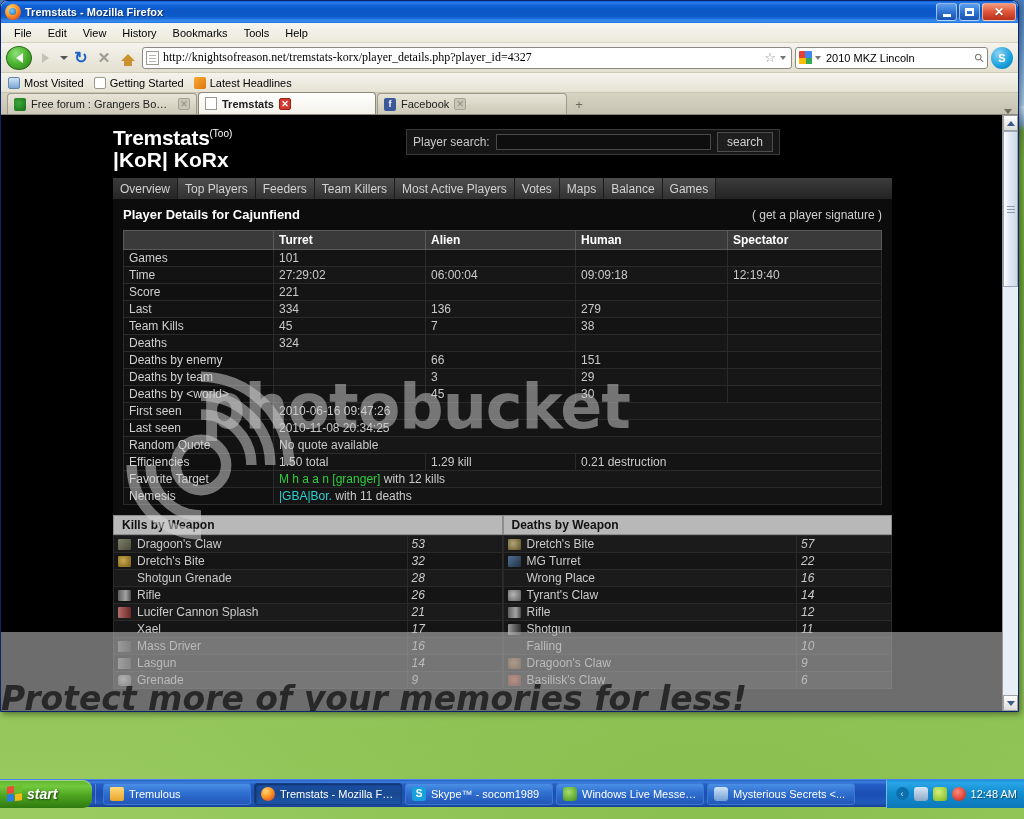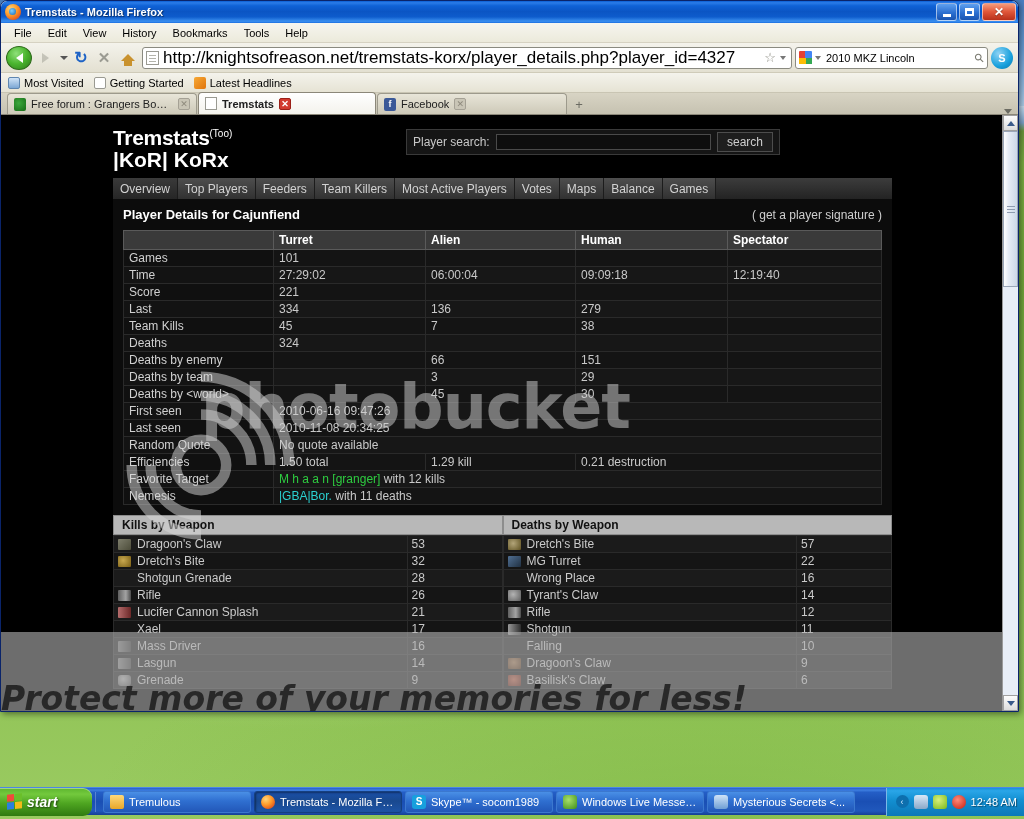--- a/index.html
+++ b/index.html
@@ -140,21 +140,21 @@
 
   .urlbar {
     flex: 1; height: 22px;
     background: #fff; border: 1px solid #8a8a80;
     border-radius: 3px;
     display: flex; align-items: center;
     padding: 0 3px; gap: 4px; min-width: 0;
   }
   .page-icon { width:13px;height:14px;background:#fff;border:1px solid #9a9a92; flex:0 0 13px; position:relative;}
   .page-icon::after{content:"";position:absolute;left:2px;top:3px;right:2px;height:1px;background:#b4b4ac;box-shadow:0 3px 0 #b4b4ac,0 6px 0 #b4b4ac;}
-  .url-text { font-size:17px;color:#000;flex:1;white-space:nowrap;overflow:hidden;font-family:Liberation Sans, sans-serif; }
+  .url-text { font-size:12px;color:#000;flex:1;white-space:nowrap;overflow:hidden;font-family:Liberation Serif, serif; }
   .star-icon { font-size:13px;color:#8e8e84;flex:0 0 auto; }
   .urlbar-caret { width:0;height:0;border-left:3.5px solid transparent;border-right:3.5px solid transparent;border-top:4px solid #777; margin-right:2px;}
 
   .searchbar {
     width: 193px; height: 22px;
     background:#fff; border:1px solid #8a8a80; border-radius:3px;
     display:flex; align-items:center; padding:0 3px; gap:3px;
   }
   .gsearch-icon { width:13px;height:13px;flex:0 0 13px;
     background:
@@ -295,21 +295,21 @@
     background:#b8b8b8; color:#111; font-size:12px; font-weight:bold;
     padding:2px 8px; border:1px solid #8d8d8d;
   }
   table.wtab { width:100%; border-collapse:collapse; }
   table.wtab td {
     font-size:12px; padding:1px 4px; border:1px solid #2a2a2a;
     color:#cacaca; background:#151515; height:17px;
   }
   table.wtab tr:nth-child(odd) td { background:#1b1b1b; }
   td.wname { }
-  td.wcount { width:95px; }
+  td.wcount { width:95px;font-style:italic; }
   .wname-inner{display:flex;align-items:center;gap:6px;}
   .wico{width:13px;height:11px;flex:0 0 13px;border-radius:1px;opacity:.85;}
   .wico.blank{background:transparent;}
   .wico.claw{background:linear-gradient(135deg,#8f8f7a,#55553f);}
   .wico.bite{background:radial-gradient(circle at 40% 40%,#e8c25a,#8a6a13);}
   .wico.rifle{background:linear-gradient(to right,#6d6d6d,#bbb 60%,#555);}
   .wico.lucifer{background:linear-gradient(to right,#d07a7a,#7a2a2a);}
   .wico.massdriver{background:linear-gradient(to right,#8a8a8a,#3a3a3a);}
   .wico.lasgun{background:linear-gradient(to right,#9a9a9a,#4a4a4a);}
   .wico.grenade{background:radial-gradient(circle at 40% 35%,#cfcfcf,#5a5a5a);border-radius:3px;}
@@ -367,21 +367,21 @@
   .sb-thumb{
     position:absolute; top:0; left:0; right:0; height:156px;
     background: linear-gradient(to right,#ffffff,#e6ecf5 35%,#cdd8e8);
     border:1px solid #9aa6b8;
     display:flex;align-items:center;justify-content:center;
   }
   .sb-grip{width:8px;height:1px;background:#8e9bb0;box-shadow:0 3px 0 #8e9bb0,0 -3px 0 #8e9bb0;}
 
   
   .taskbar {
-    position:absolute; left:0; bottom:4px; width:100%; height:28px;
+    position:absolute; left:0; bottom:12px; width:100%; height:28px;
     background: linear-gradient(to bottom,
       #2a5fc4 0%, #3c7de0 8%, #245ec6 16%,
       #1a4fb4 50%, #2058bc 85%, #163f95 100%);
     display:flex; align-items:center;
     border-top:1px solid #4a86e8;
   }
   .startbtn {
     height:28px; min-width:92px;
     background: linear-gradient(to bottom,#5cb52e 0%,#73c93d 22%,#4ea521 55%,#2f7a10 100%);
     border-radius: 0 9px 9px 0;

